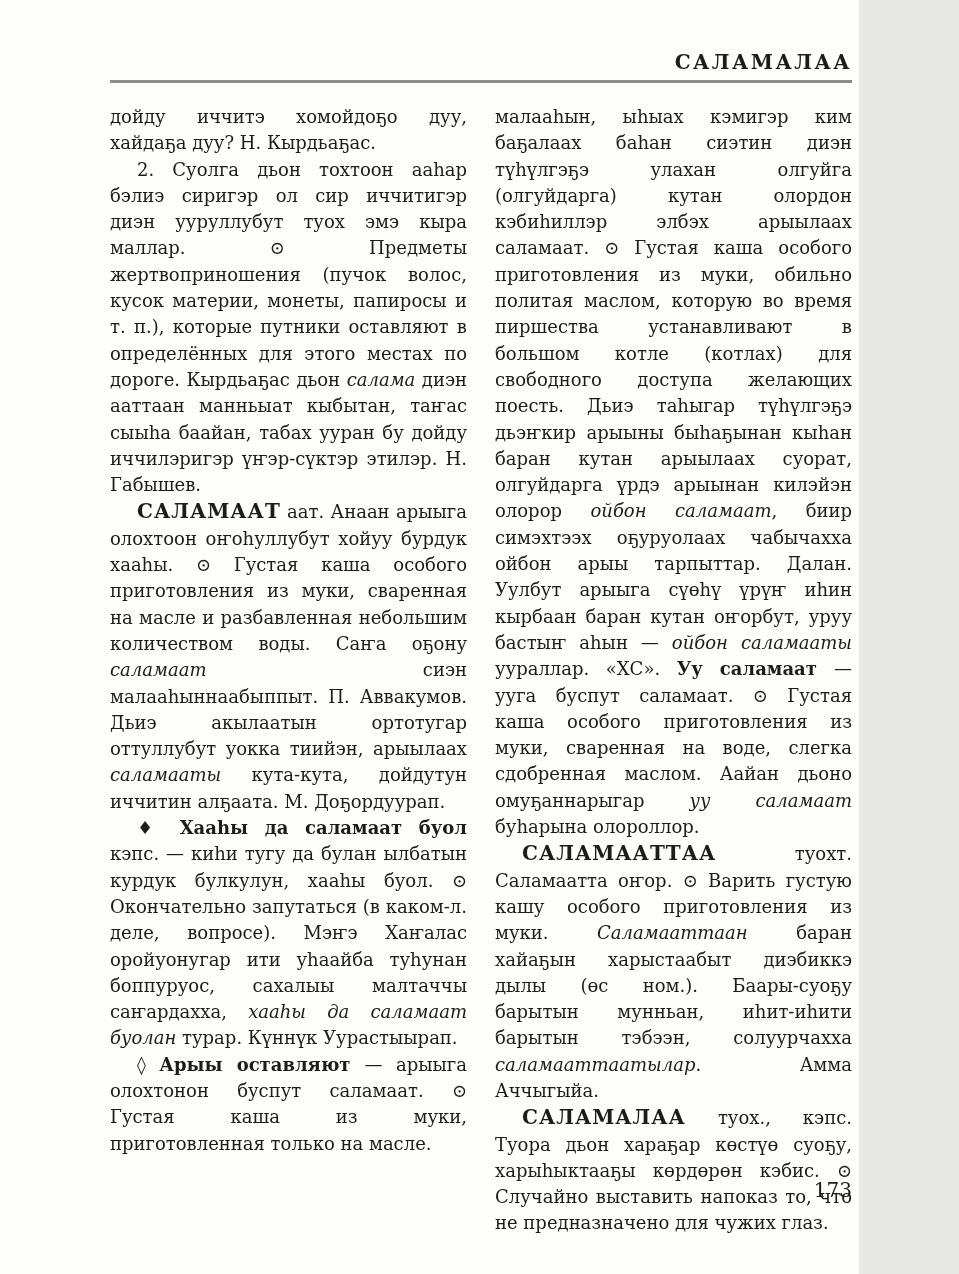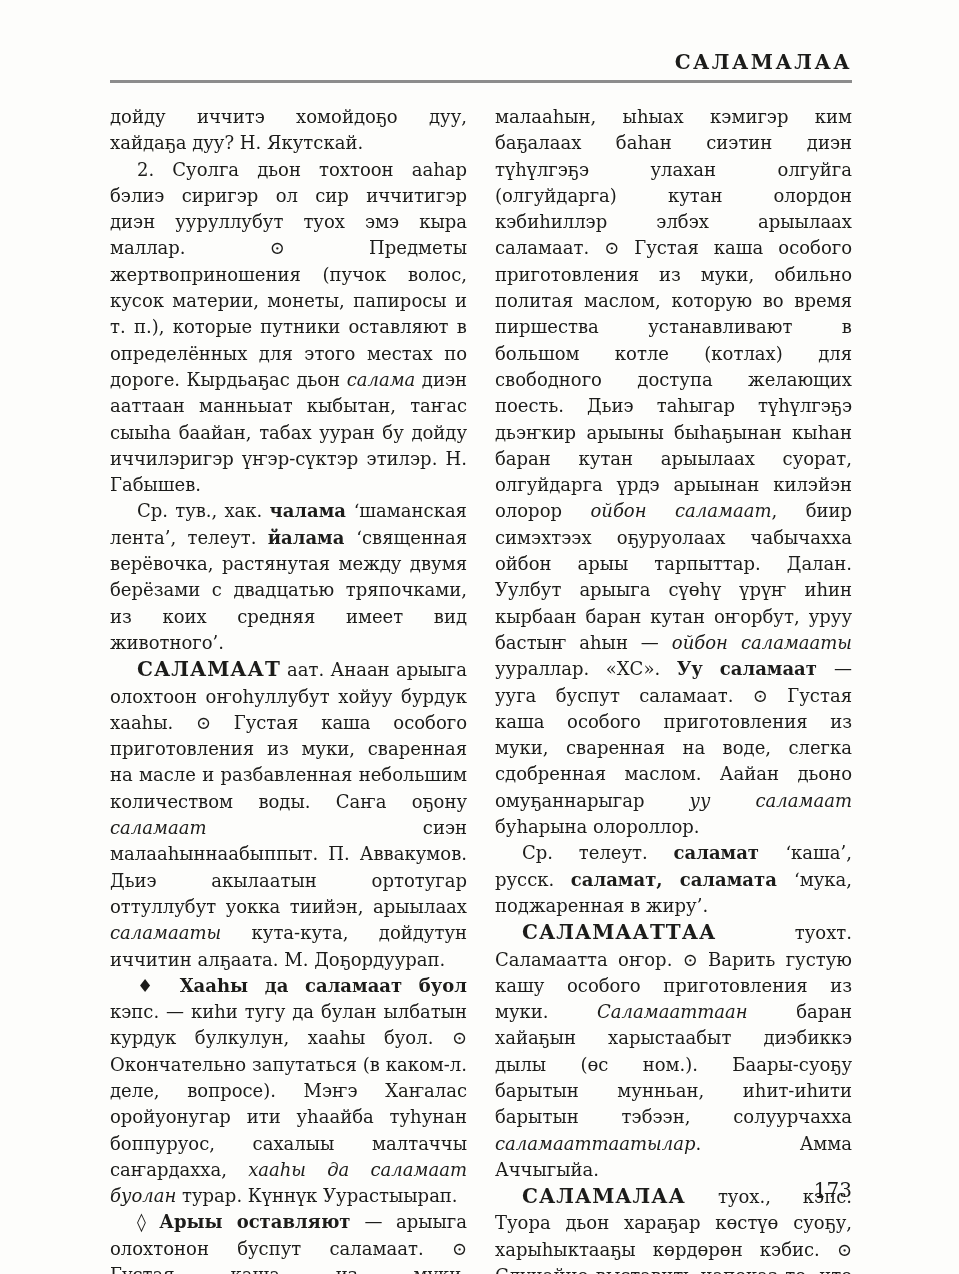--- a/index.html
+++ b/index.html
@@ -1,19 +1,19 @@
 <!DOCTYPE html>
 <html><head>
 <meta charset="utf-8">
 <title>Dictionary page</title>
 <style>
   html,body{margin:0;padding:0;background:#e8e8e4;}
   .page{
     position:relative;
-    width:959px;height:1274px;
+    width:859px;height:1274px;
     background:#fdfdfb;
     color:#1c1c1a;
     font-family:"DejaVu Serif", serif;
     overflow:hidden;
   }
   .running-head{
     position:absolute;top:50px;left:110px;width:742px;
     text-align:right;
     font-weight:bold;font-size:20px;letter-spacing:2.5px;
   }
@@ -50,27 +50,25 @@
 </style>
 </head>
 <body>
 
 <div class="page">
   <div class="running-head">
     <span>САЛАМАЛАА</span>
   </div>
   <div class="head-rule"></div>
   <div class="column column-left">
-      <p class="para"><span class="run-i">дойду иччитэ хомойдоҕо дуу, хайдаҕа дуу? </span><span class="run-r">Н. Якутскай.</span></p>
+      <p class="para"><span class="run-i">дойду иччитэ хомойдоҕо дуу, хайдаҕа дуу? </span><span class="run-r">Н. Кырдьаҕас.</span></p>
       <p class="para indent"><span class="run-r">2. Суолга дьон тохтоон ааһар бэлиэ сиригэр ол сир иччитигэр диэн ууруллубут туох эмэ кыра маллар. ⊙ Предметы жертвоприношения </span><span class="run-i">(пучок волос, кусок материи, монеты, папиросы и т. п.), </span><span class="run-r">которые путники оставляют в определённых для этого местах по дороге. </span><span class="run-i">Кырдьаҕас дьон </span><span class="run-ui">салама</span><span class="run-i"> диэн ааттаан манньыат кыбытан, таҥас сыыһа баайан, табах ууран бу дойду иччилэригэр үҥэр-сүктэр этилэр. </span><span class="run-r">Н. Габышев.</span></p>
-      <p class="para indent"><span class="run-i">Ср. тув., хак. </span><span class="run-b">чалама </span><span class="run-r">‘шаманская лента’, </span><span class="run-i">телеут. </span><span class="run-b">йалама </span><span class="run-r">‘священная верёвочка, растянутая между двумя берёзами с двадцатью тряпочками, из коих средняя имеет вид животного’.</span></p>
       <p class="para indent"><span class="run-hw">САЛАМААТ</span><span class="run-i"> аат. </span><span class="run-r">Анаан арыыга олохтоон оҥоһуллубут хойуу бурдук хааһы. ⊙ Густая каша особого приготовления из муки, сваренная на масле и разбавленная небольшим количеством воды. </span><span class="run-i">Саҥа оҕону </span><span class="run-ui">саламаат</span><span class="run-i"> сиэн малааһыннаабыппыт. </span><span class="run-r">П. Аввакумов. </span><span class="run-i">Дьиэ акылаатын ортотугар оттуллубут уокка тиийэн, арыылаах </span><span class="run-ui">саламааты</span><span class="run-i"> кута-кута, дойдутун иччитин алҕаата. </span><span class="run-r">М. Доҕордуурап.</span></p>
       <p class="para indent"><span class="run-r">♦ </span><span class="run-b">Хааһы да саламаат буол </span><span class="run-i">кэпс. </span><span class="run-r">— киһи тугу да булан ылбатын курдук булкулун, хааһы буол. ⊙ Окончательно запутаться </span><span class="run-i">(в каком-л. деле, вопросе). Мэҥэ Хаҥалас оройуонугар ити уһаайба туһунан боппуруос, сахалыы малтаччы саҥардахха, </span><span class="run-ui">хааһы да саламаат буолан</span><span class="run-i"> турар. </span><span class="run-r">Күннүк Уурастыырап.</span></p>
       <p class="para indent"><span class="run-r">◊ </span><span class="run-b">Арыы оставляют </span><span class="run-r">— арыыга олохтонон буспут саламаат. ⊙ Густая каша из муки, приготовленная только на масле. </span></p>
     </div>
   <div class="column column-right">
       <p class="para"><span class="run-r">малааһын, ыһыах кэмигэр ким баҕалаах баһан сиэтин диэн түһүлгэҕэ улахан олгуйга </span><span class="run-i">(олгуйдарга) </span><span class="run-r">кутан олордон кэбиһиллэр элбэх арыылаах саламаат. ⊙ Густая каша особого приготовления из муки, обильно политая маслом, которую во время пиршества устанавливают в большом котле </span><span class="run-i">(котлах) </span><span class="run-r">для свободного доступа желающих поесть. </span><span class="run-i">Дьиэ таһыгар түһүлгэҕэ дьэҥкир арыыны быһаҕынан кыһан баран кутан арыылаах суорат, олгуйдарга үрдэ арыынан килэйэн олорор </span><span class="run-ui">ойбон саламаат</span><span class="run-i">, биир симэхтээх оҕуруолаах чабычахха ойбон арыы тарпыттар. </span><span class="run-r">Далан. </span><span class="run-i">Уулбут арыыга сүөһү үрүҥ иһин кырбаан баран кутан оҥорбут, уруу бастыҥ аһын — </span><span class="run-ui">ойбон саламааты</span><span class="run-i"> уураллар. </span><span class="run-r">«ХС». </span><span class="run-b">Уу саламаат </span><span class="run-r">— ууга буспут саламаат. ⊙ Густая каша особого приготовления из муки, сваренная на воде, слегка сдобренная маслом. </span><span class="run-i">Аайан дьоно омуҕаннарыгар </span><span class="run-ui">уу саламаат</span><span class="run-i"> буһарына олороллор.</span></p>
-      <p class="para indent"><span class="run-i">Ср. телеут. </span><span class="run-b">саламат </span><span class="run-r">‘каша’, </span><span class="run-i">русск. </span><span class="run-b">саламат, саламата </span><span class="run-r">‘мука, поджаренная в жиру’.</span></p>
       <p class="para indent"><span class="run-hw">САЛАМААТТАА</span><span class="run-i"> туохт. </span><span class="run-r">Саламаатта оҥор. ⊙ Варить густую кашу особого приготовления из муки. </span><span class="run-ui">Саламааттаан</span><span class="run-i"> баран хайаҕын харыстаабыт диэбиккэ дылы (өс ном.). Баары-суоҕу барытын мунньан, иһит-иһити барытын тэбээн, солуурчахха </span><span class="run-ui">саламааттаатылар</span><span class="run-i">. </span><span class="run-r">Амма Аччыгыйа.</span></p>
       <p class="para indent"><span class="run-hw">САЛАМАЛАА</span><span class="run-i"> туох., кэпс. </span><span class="run-r">Туора дьон хараҕар көстүө суоҕу, харыһыктааҕы көрдөрөн кэбис. ⊙ Случайно выставить напоказ то, что не предназначено для чужих глаз. </span></p>
     </div>
   <div class="page-number">173</div>
 </div>
 
 </body></html>

